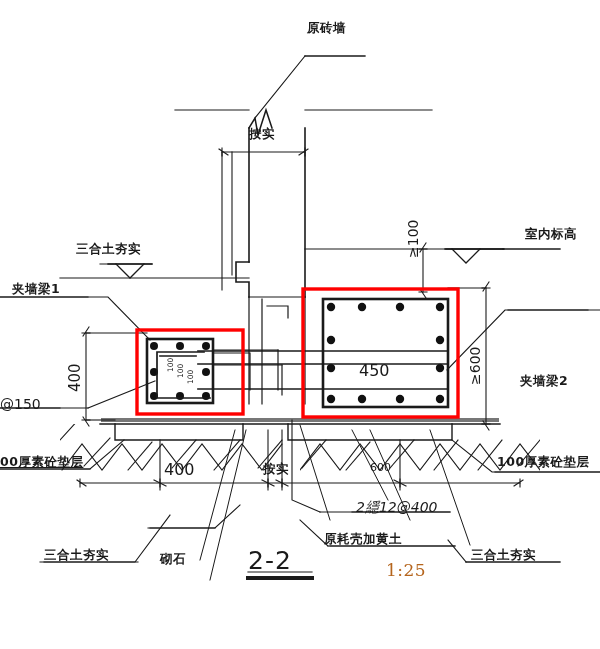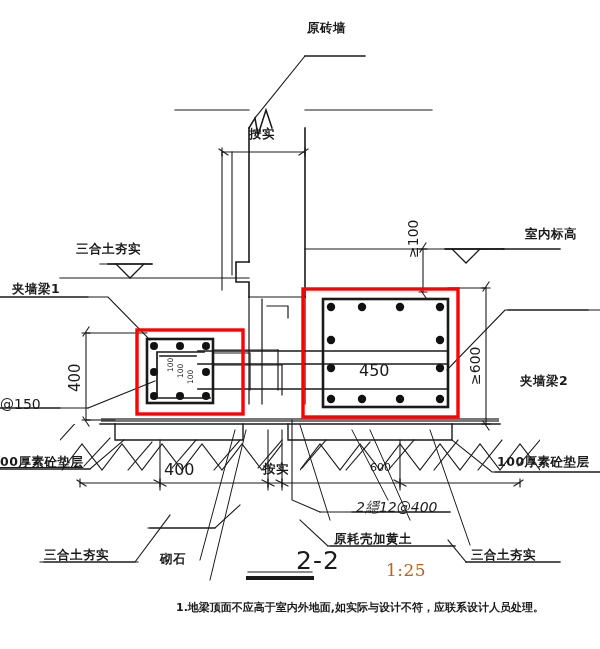--- a/index.html
+++ b/index.html
@@ -13,21 +13,21 @@
   .lbl{
     position:absolute;
     font-family:"DejaVu Sans","Liberation Sans",sans-serif;
     font-size:12px;line-height:1;color:#1a1a1a;white-space:nowrap;
   }
   .lbl.cjk{font-family:"DejaVu Sans",sans-serif;font-weight:700;font-size:12.5px;letter-spacing:.5px;}
   .lbl.num{font-family:"DejaVu Sans",sans-serif;font-size:14px;}
   .rot90{transform:rotate(-90deg);transform-origin:0 0;}
   .title-main{
     position:absolute;font-family:"DejaVu Sans",sans-serif;
-    font-size:25px;letter-spacing:1px;color:#1a1a1a;margin-left:48px;
+    font-size:25px;letter-spacing:1px;color:#1a1a1a;
   }
   .title-scale{
     position:absolute;font-family:"DejaVu Serif","Liberation Serif",serif;
     font-size:17px;color:#b5651d;letter-spacing:.5px;
   }
   .note{
     position:absolute;font-family:"DejaVu Sans",sans-serif;
     font-weight:700;font-size:11px;color:#1a1a1a;white-space:nowrap;
   }
   .tiny-rot{
@@ -298,21 +298,21 @@
   <div class="lbl cjk" style="left:520px;top:375px;">夹墙梁2</div>
 
   <div class="lbl num" style="left:0px;top:397px;">@150</div>
 
   <div class="lbl cjk" style="left:0px;top:456px;text-decoration:underline;">00厚素砼垫层</div>
 
   <div class="lbl cjk" style="left:497px;top:456px;">100厚素砼垫层</div>
 
   <div class="lbl num" style="left:356px;top:500px;font-style:italic;">2䌥12@400</div>
 
-  <div class="lbl cjk" style="left:334px;top:533px;">原耗壳加黄土</div>
+  <div class="lbl cjk" style="left:324px;top:533px;">原耗壳加黄土</div>
 
   <div class="lbl cjk" style="left:44px;top:549px;">三合土夯实</div>
 
   <div class="lbl cjk" style="left:160px;top:515px;margin-top:38px;">砌石</div>
 
   <div class="lbl cjk" style="left:471px;top:549px;">三合土夯实</div>
 
   <div class="lbl cjk" style="left:263px;top:463px;">按实</div>
 
   <div class="lbl num" style="left:359px;top:363px;font-size:16px;text-align:center;">450</div>
@@ -327,15 +327,14 @@
 
   <div class="lbl num rot90" style="left:468px;top:385px;font-size:14px;">≥600</div>
 
   <div class="tiny-rot rot90" style="left:166px;top:372px;">100</div>
   <div class="tiny-rot rot90" style="left:176px;top:378px;">100</div>
   <div class="tiny-rot rot90" style="left:186px;top:384px;">100</div>
 
   <div class="title-main" style="left:248px;top:546px;">2-2</div>
   <div class="title-scale" style="left:345px;top:560px;margin-left:41px;">1:25</div>
 
-  <div class="note" style="left:176px;top:600px;">1.地梁顶面不应高于室内外地面,如实际与设计不符，应联系设计人员处理。</div>
 
 </div>
 
 </body></html>

